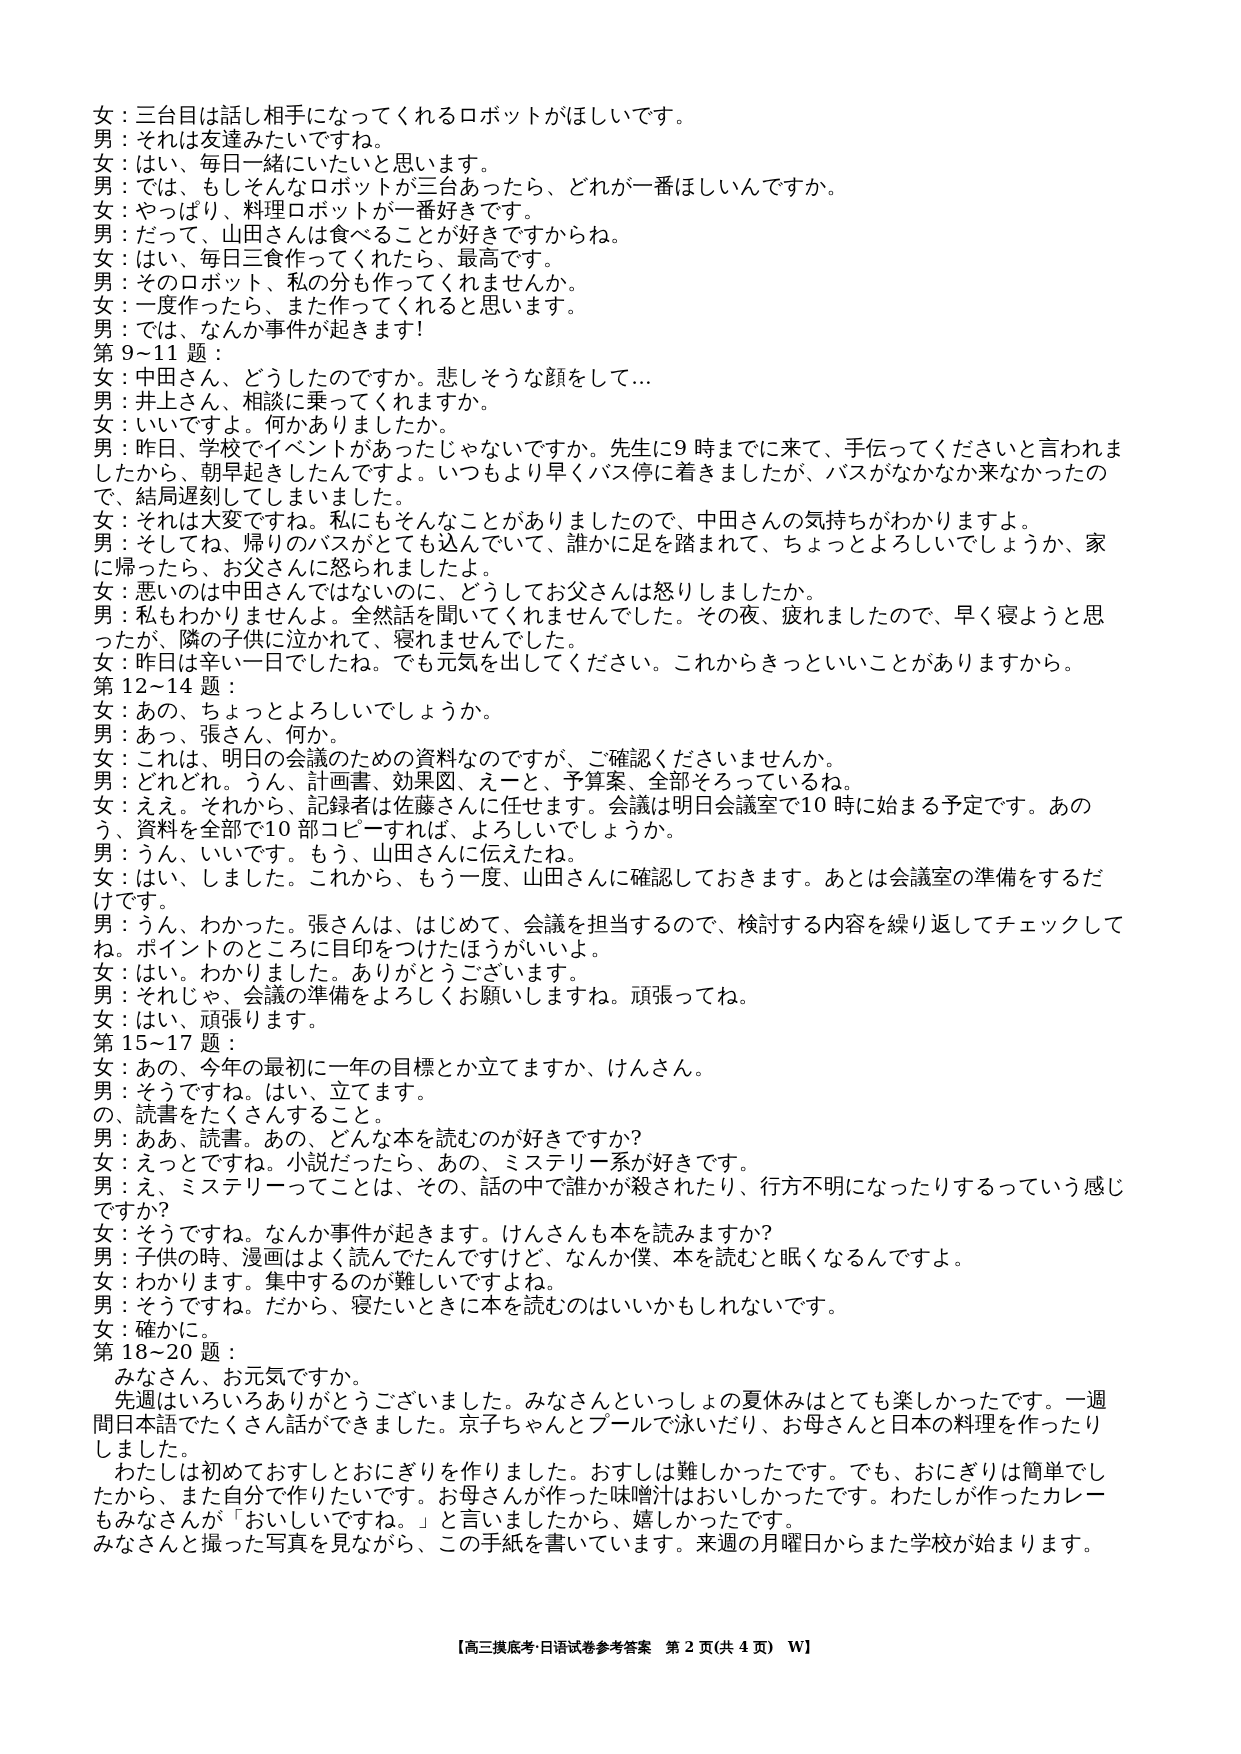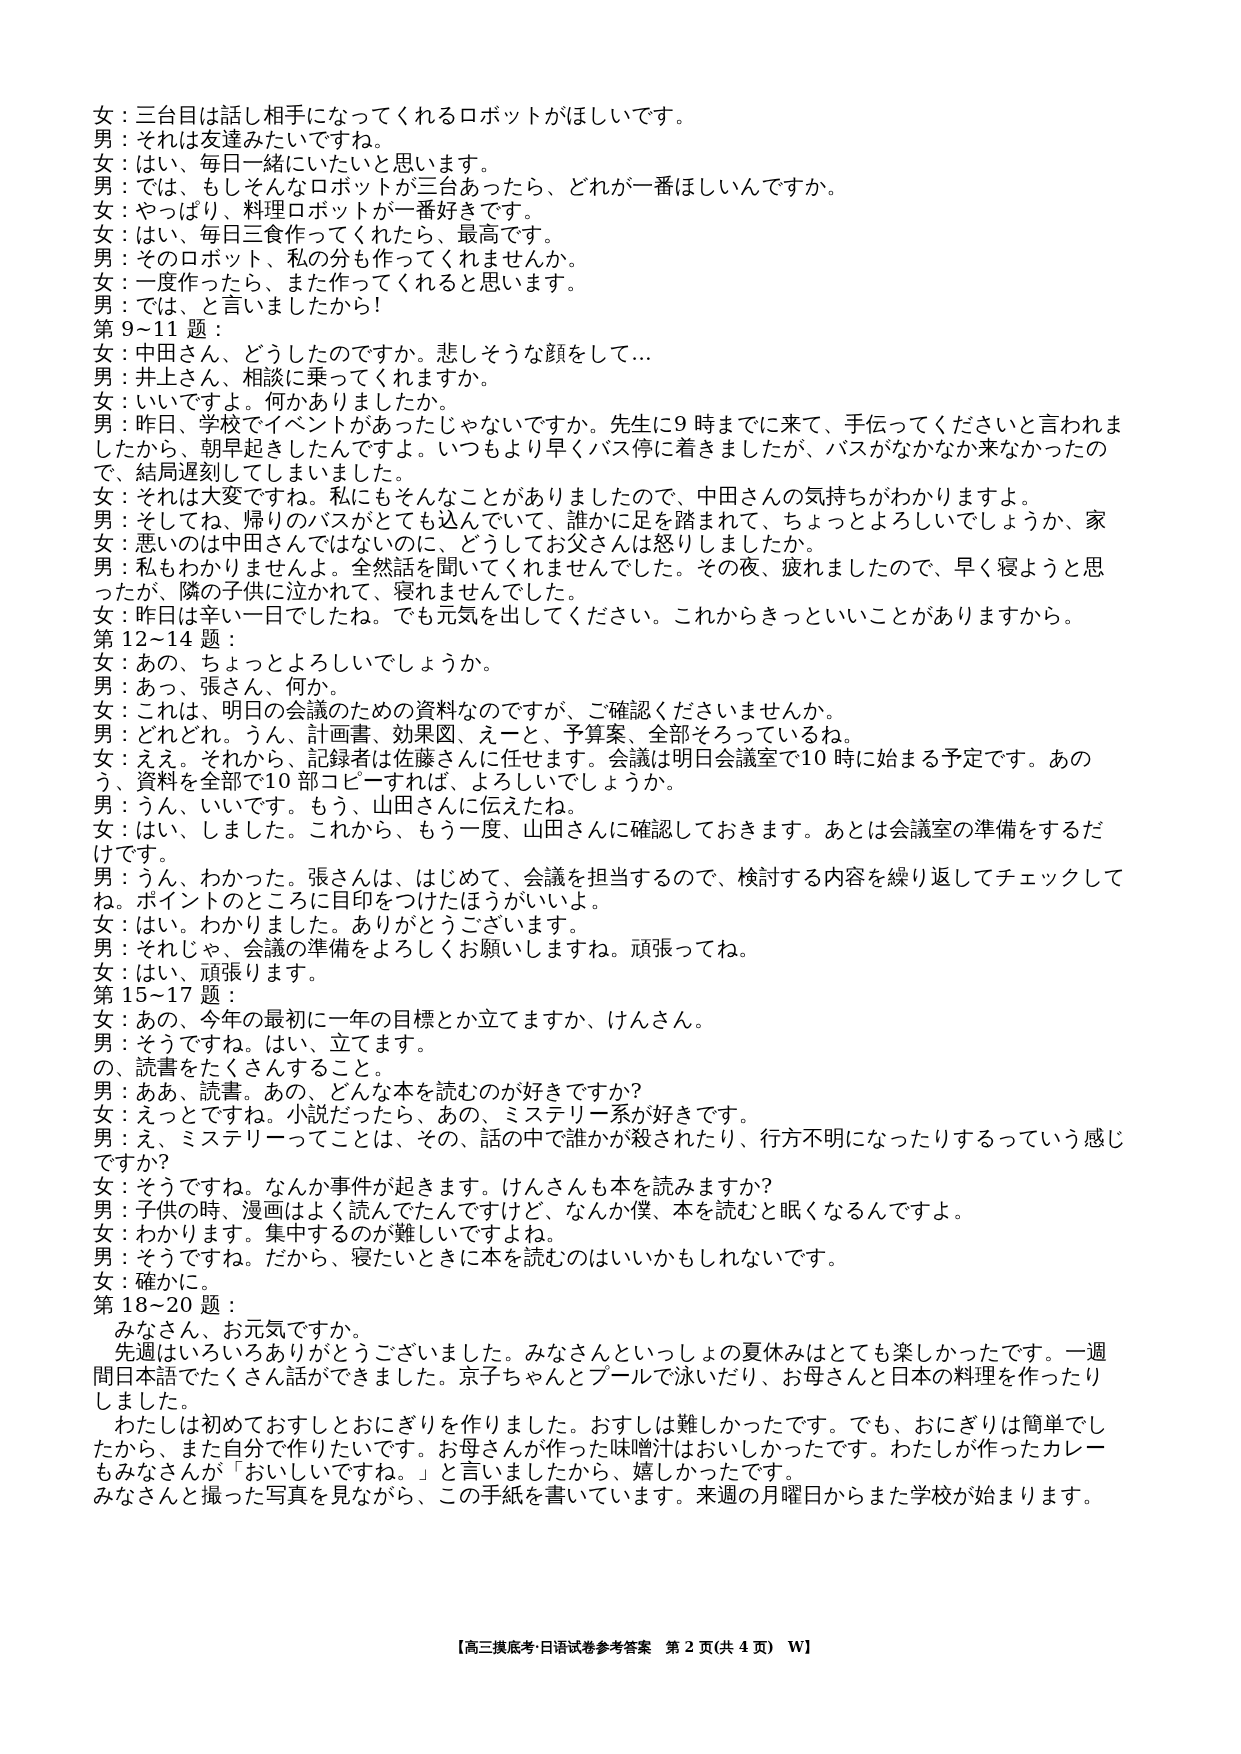--- a/index.html
+++ b/index.html
@@ -41,33 +41,35 @@
 </head>
 <body>
 
 <div class="page">
   <div class="script-block">
       <div class="line">女：三台目は話し相手になってくれるロボットがほしいです。</div>
       <div class="line">男：それは友達みたいですね。</div>
       <div class="line">女：はい、毎日一緒にいたいと思います。</div>
       <div class="line">男：では、もしそんなロボットが三台あったら、どれが一番ほしいんですか。</div>
       <div class="line">女：やっぱり、料理ロボットが一番好きです。</div>
+      <div class="line">男：だって、山田さんは食べることが好きですからね。</div>
       <div class="line">女：はい、毎日三食作ってくれたら、最高です。</div>
       <div class="line">男：そのロボット、私の分も作ってくれませんか。</div>
       <div class="line">女：一度作ったら、また作ってくれると思います。</div>
-      <div class="line">男：では、と言いましたから!</div>
+      <div class="line">男：では、なんか事件が起きます!</div>
       <div class="line">第 9~11 题：</div>
       <div class="line">女：中田さん、どうしたのですか。悲しそうな顔をして...</div>
       <div class="line">男：井上さん、相談に乗ってくれますか。</div>
       <div class="line">女：いいですよ。何かありましたか。</div>
       <div class="line">男：昨日、学校でイベントがあったじゃないですか。先生に9 時までに来て、手伝ってくださいと言われま</div>
       <div class="line">したから、朝早起きしたんですよ。いつもより早くバス停に着きましたが、バスがなかなか来なかったの</div>
       <div class="line">で、結局遅刻してしまいました。</div>
       <div class="line">女：それは大変ですね。私にもそんなことがありましたので、中田さんの気持ちがわかりますよ。</div>
       <div class="line">男：そしてね、帰りのバスがとても込んでいて、誰かに足を踏まれて、ちょっとよろしいでしょうか、家</div>
+      <div class="line">に帰ったら、お父さんに怒られましたよ。</div>
       <div class="line">女：悪いのは中田さんではないのに、どうしてお父さんは怒りしましたか。</div>
       <div class="line">男：私もわかりませんよ。全然話を聞いてくれませんでした。その夜、疲れましたので、早く寝ようと思</div>
       <div class="line">ったが、隣の子供に泣かれて、寝れませんでした。</div>
       <div class="line">女：昨日は辛い一日でしたね。でも元気を出してください。これからきっといいことがありますから。</div>
       <div class="line">第 12~14 题：</div>
       <div class="line">女：あの、ちょっとよろしいでしょうか。</div>
       <div class="line">男：あっ、張さん、何か。</div>
       <div class="line">女：これは、明日の会議のための資料なのですが、ご確認くださいませんか。</div>
       <div class="line">男：どれどれ。うん、計画書、効果図、えーと、予算案、全部そろっているね。</div>
       <div class="line">女：ええ。それから、記録者は佐藤さんに任せます。会議は明日会議室で10 時に始まる予定です。あの</div>

